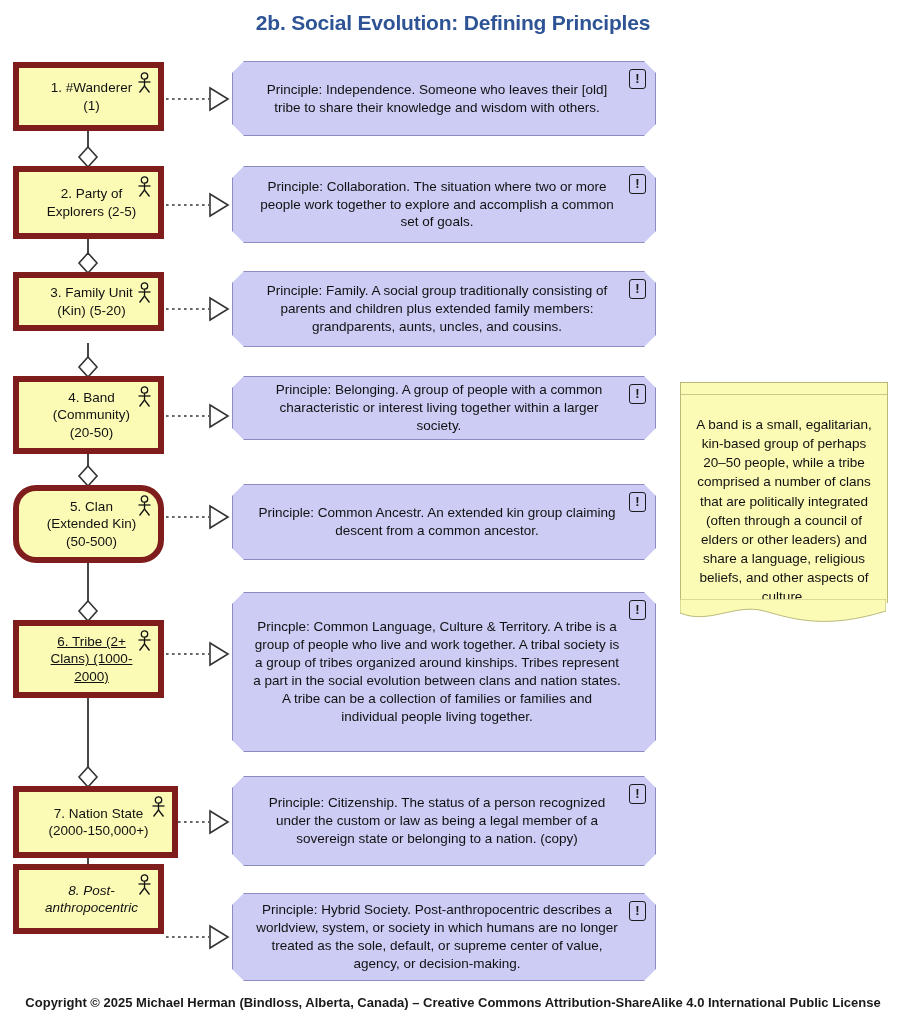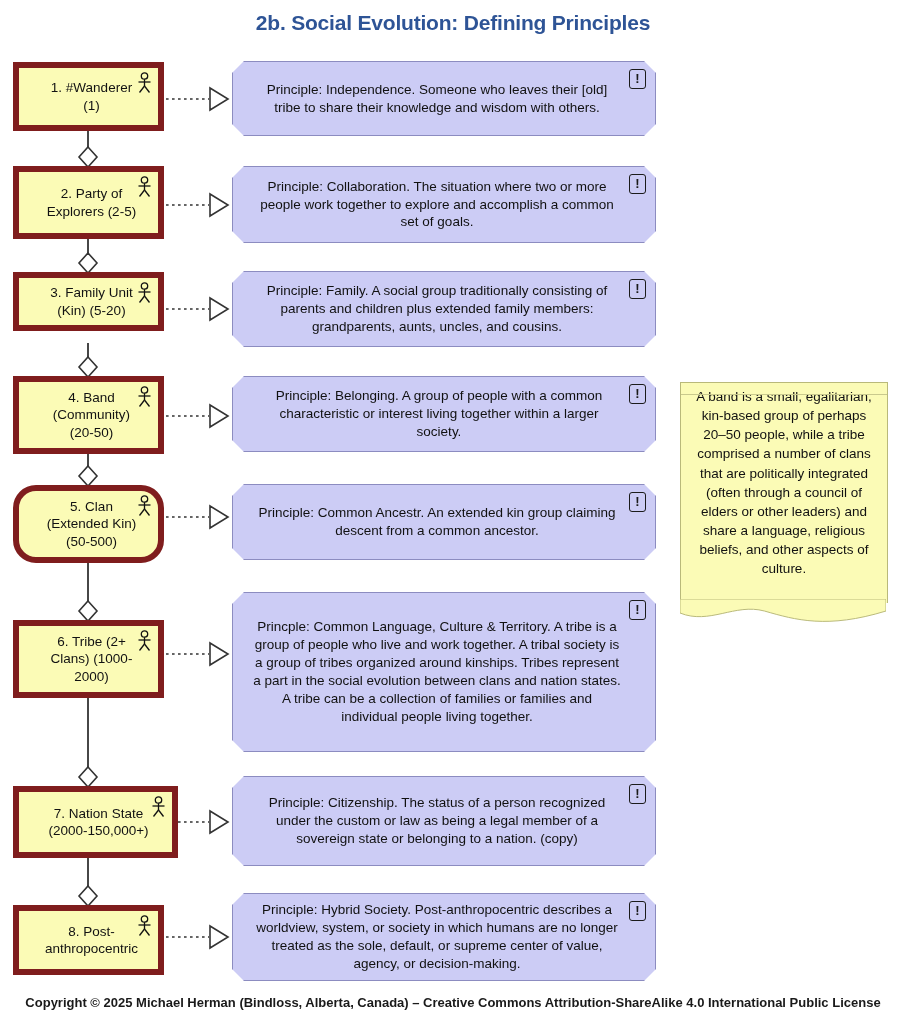--- a/index.html
+++ b/index.html
@@ -113,21 +113,21 @@
   #sticky-note {
     position: absolute;
     box-sizing: border-box;
     background: #fbfbb6;
     border: 1px solid #b9b97a;
     border-bottom: none;
     font-size: 13.5px;
     line-height: 1.42;
     text-align: center;
     color: #111111;
-    padding: 4px 10px 0 10px;
+    padding: 32px 10px 0 10px;
   }
   #sticky-note-rule {
     position: absolute;
     left: 0; right: 0;
     top: 11px;
     height: 1px;
     background: #c9c98d;
   }
   #sticky-note-wave {
     position: absolute;
@@ -260,21 +260,21 @@
 (50-500)</span>
   <svg class="actor-icon" viewBox="0 0 15 22">
     <circle cx="7.5" cy="4" r="3.2" fill="none" stroke="#111" stroke-width="1.3"></circle>
     <line x1="7.5" y1="7.2" x2="7.5" y2="14" stroke="#111" stroke-width="1.3"></line>
     <line x1="1.5" y1="10" x2="13.5" y2="10" stroke="#111" stroke-width="1.3"></line>
     <line x1="7.5" y1="14" x2="2.5" y2="20.5" stroke="#111" stroke-width="1.3"></line>
     <line x1="7.5" y1="14" x2="12.5" y2="20.5" stroke="#111" stroke-width="1.3"></line>
   </svg>
 </div>
 
-<div class="stage-box" style="left:13px;  top:620px; width:151px; height:78px;">
+<div class="stage-box" style="left:13px;  top:620px; width:151px; height:78px;text-decoration:underline;">
   <span class="stage-label">6. Tribe (2+
 Clans) (1000-
 2000)</span>
   <svg class="actor-icon" viewBox="0 0 15 22">
     <circle cx="7.5" cy="4" r="3.2" fill="none" stroke="#111" stroke-width="1.3"></circle>
     <line x1="7.5" y1="7.2" x2="7.5" y2="14" stroke="#111" stroke-width="1.3"></line>
     <line x1="1.5" y1="10" x2="13.5" y2="10" stroke="#111" stroke-width="1.3"></line>
     <line x1="7.5" y1="14" x2="2.5" y2="20.5" stroke="#111" stroke-width="1.3"></line>
     <line x1="7.5" y1="14" x2="12.5" y2="20.5" stroke="#111" stroke-width="1.3"></line>
   </svg>
@@ -285,21 +285,21 @@
 (2000-150,000+)</span>
   <svg class="actor-icon" viewBox="0 0 15 22">
     <circle cx="7.5" cy="4" r="3.2" fill="none" stroke="#111" stroke-width="1.3"></circle>
     <line x1="7.5" y1="7.2" x2="7.5" y2="14" stroke="#111" stroke-width="1.3"></line>
     <line x1="1.5" y1="10" x2="13.5" y2="10" stroke="#111" stroke-width="1.3"></line>
     <line x1="7.5" y1="14" x2="2.5" y2="20.5" stroke="#111" stroke-width="1.3"></line>
     <line x1="7.5" y1="14" x2="12.5" y2="20.5" stroke="#111" stroke-width="1.3"></line>
   </svg>
 </div>
 
-<div class="stage-box" style="left:13px;  top:905px; width:151px; height:70px;">
+<div class="stage-box" style="left:13px;  top:864px; width:151px; height:70px;font-style:italic;">
   <span class="stage-label">8. Post-
 anthropocentric</span>
   <svg class="actor-icon" viewBox="0 0 15 22">
     <circle cx="7.5" cy="4" r="3.2" fill="none" stroke="#111" stroke-width="1.3"></circle>
     <line x1="7.5" y1="7.2" x2="7.5" y2="14" stroke="#111" stroke-width="1.3"></line>
     <line x1="1.5" y1="10" x2="13.5" y2="10" stroke="#111" stroke-width="1.3"></line>
     <line x1="7.5" y1="14" x2="2.5" y2="20.5" stroke="#111" stroke-width="1.3"></line>
     <line x1="7.5" y1="14" x2="12.5" y2="20.5" stroke="#111" stroke-width="1.3"></line>
   </svg>
 </div>
@@ -312,21 +312,21 @@
 <div class="principle-note" style="left:232px; top:166px; width:424px; height:77px;">
   <span class="principle-text">Principle: Collaboration. The situation where two or more people work together to explore and accomplish a common set of goals.</span>
   <span class="bang-icon">!</span>
 </div>
 
 <div class="principle-note" style="left:232px; top:271px; width:424px; height:76px;">
   <span class="principle-text">Principle: Family. A social group traditionally consisting of parents and children plus extended family members: grandparents, aunts, uncles, and cousins.</span>
   <span class="bang-icon">!</span>
 </div>
 
-<div class="principle-note" style="left:232px; top:376px; width:424px; height:76px;padding-left:24px;">
+<div class="principle-note" style="left:232px; top:376px; width:424px; height:64px;padding-left:24px;">
   <span class="principle-text">Principle: Belonging. A group of people with a common characteristic or interest living together within a larger society.</span>
   <span class="bang-icon">!</span>
 </div>
 
 <div class="principle-note" style="left:232px; top:484px; width:424px; height:76px;">
   <span class="principle-text">Principle: Common Ancestr. An extended kin group claiming descent from a common ancestor.</span>
   <span class="bang-icon">!</span>
 </div>
 
 <div class="principle-note" style="left:232px; top:592px; width:424px; height:160px;">

